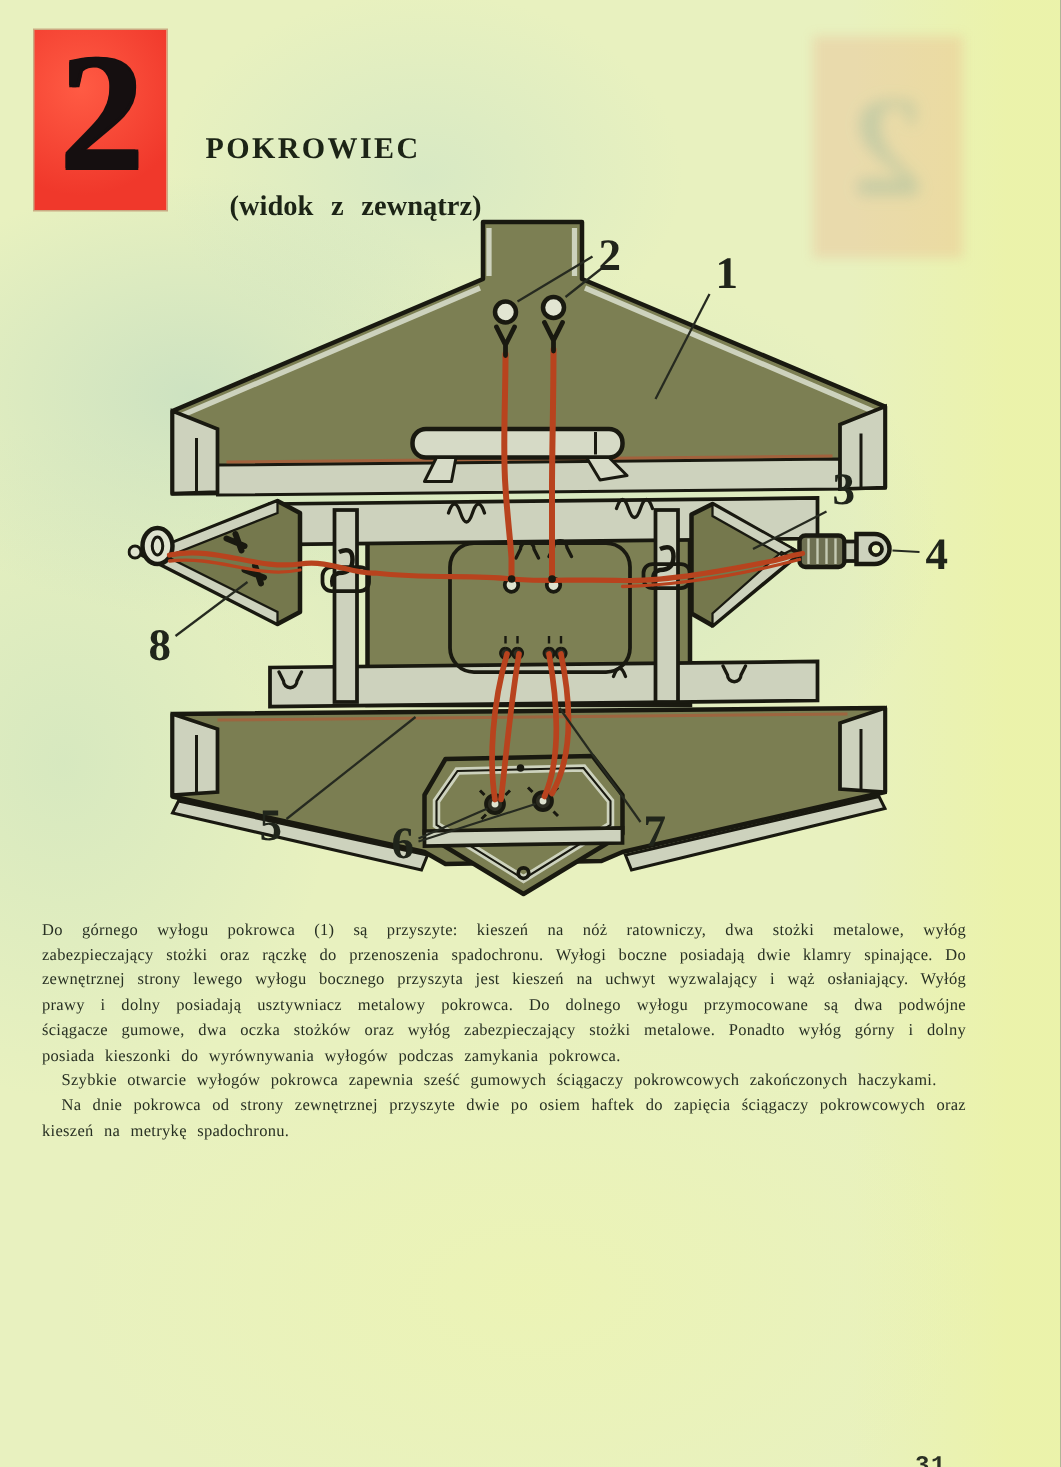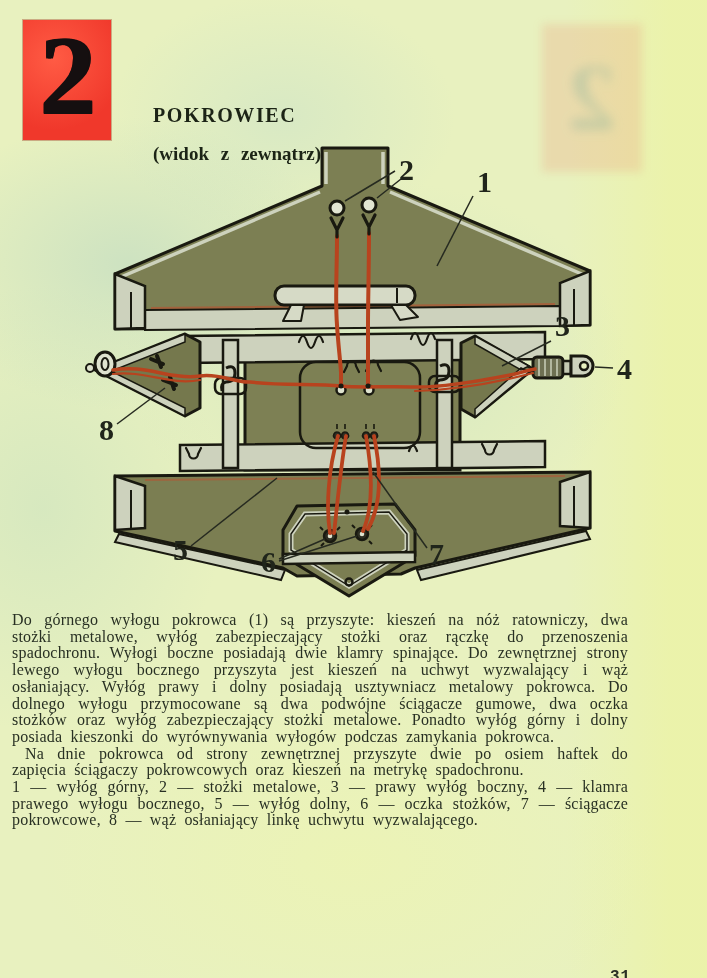--- a/index.html
+++ b/index.html
@@ -31,29 +31,29 @@
     position:absolute; left:542px; top:24px; width:100px; height:148px;
     background: rgba(242,128,98,0.20); filter: blur(4px);
     display:flex; align-items:center; justify-content:center;
   }
   .ghost-digit {
     font-weight:bold; font-size:96px; color:rgba(130,175,155,0.35);
     transform: scaleX(-1); filter: blur(3px); line-height:1;
   }
   .title-block { position:absolute; left:137px; top:88px; color:#1c2416; }
   .title-main {
-    margin:16px; font-size:20px; font-weight:bold; letter-spacing:1.6px; line-height:22px;
+    margin:0; font-size:20px; font-weight:bold; letter-spacing:1.6px; line-height:22px;
   }
   .title-sub {
     margin:16px; font-size:19px; font-weight:bold; word-spacing:7px; line-height:23px;
   }
   .figure-wrap { position:absolute; left:85px; top:140px; width:580px; height:470px; }
   .body-text {
-    position:absolute; left:12px; top:612px; width:616px;
-    font-size:16px; line-height:16.7px; text-align:justify;
+    position:absolute; left:28px; top:612px; width:616px;
+    font-size:11px; line-height:16.7px; text-align:justify;
     color:#283023; letter-spacing:0.2px; word-spacing:4px;
   }
   .body-text p { margin:0; }
   .body-text p.indent { text-indent:13px; }
   .page-number {
     position:absolute; left:610px; top:968px;
     font-size:16px; font-weight:bold; letter-spacing:1px; color:#2a3024;font-family:Liberation Mono, monospace;
   }
   .callout-digit {
     font-family:"Liberation Serif", serif; font-weight:bold; font-size:30px; fill:#20251b;
@@ -208,19 +208,19 @@
       <text class="callout-digit" x="176" y="432">6</text>
 
       <path d="M342,408 L288,332" stroke="#262a20" stroke-width="1.5" fill="none"></path>
       <text class="callout-digit" x="344" y="424">7</text>
     </g>
   </svg>
   </div>
 
   <div class="body-text">
     <p>Do górnego wyłogu pokrowca (1) są przyszyte: kieszeń na nóż ratowniczy, dwa stożki metalowe, wyłóg zabezpieczający stożki oraz rączkę do przenoszenia spadochronu. Wyłogi boczne posiadają dwie klamry spinające. Do zewnętrznej strony lewego wyłogu bocznego przyszyta jest kieszeń na uchwyt wyzwalający i wąż osłaniający. Wyłóg prawy i dolny posiadają usztywniacz metalowy pokrowca. Do dolnego wyłogu przymocowane są dwa podwójne ściągacze gumowe, dwa oczka stożków oraz wyłóg zabezpieczający stożki metalowe. Ponadto wyłóg górny i dolny posiada kieszonki do wyrównywania wyłogów podczas zamykania pokrowca.</p>
+    <p class="indent">Szybkie otwarcie wyłogów pokrowca zapewnia sześć gumowych ściągaczy pokrowcowych zakończonych haczykami.</p>
     <p class="indent">Na dnie pokrowca od strony zewnętrznej przyszyte dwie po osiem haftek do zapięcia ściągaczy pokrowcowych oraz kieszeń na metrykę spadochronu.</p>
-    <p>1 — wyłóg górny, 2 — stożki metalowe, 3 — prawy wyłóg boczny, 4 — klamra prawego wyłogu bocznego, 5 — wyłóg dolny, 6 — oczka stożków, 7 — ściągacze pokrowcowe, 8 — wąż osłaniający linkę uchwytu wyzwalającego.</p>
   </div>
 
   <div class="page-number">31</div>
 
 </div>
 
 </body></html>

